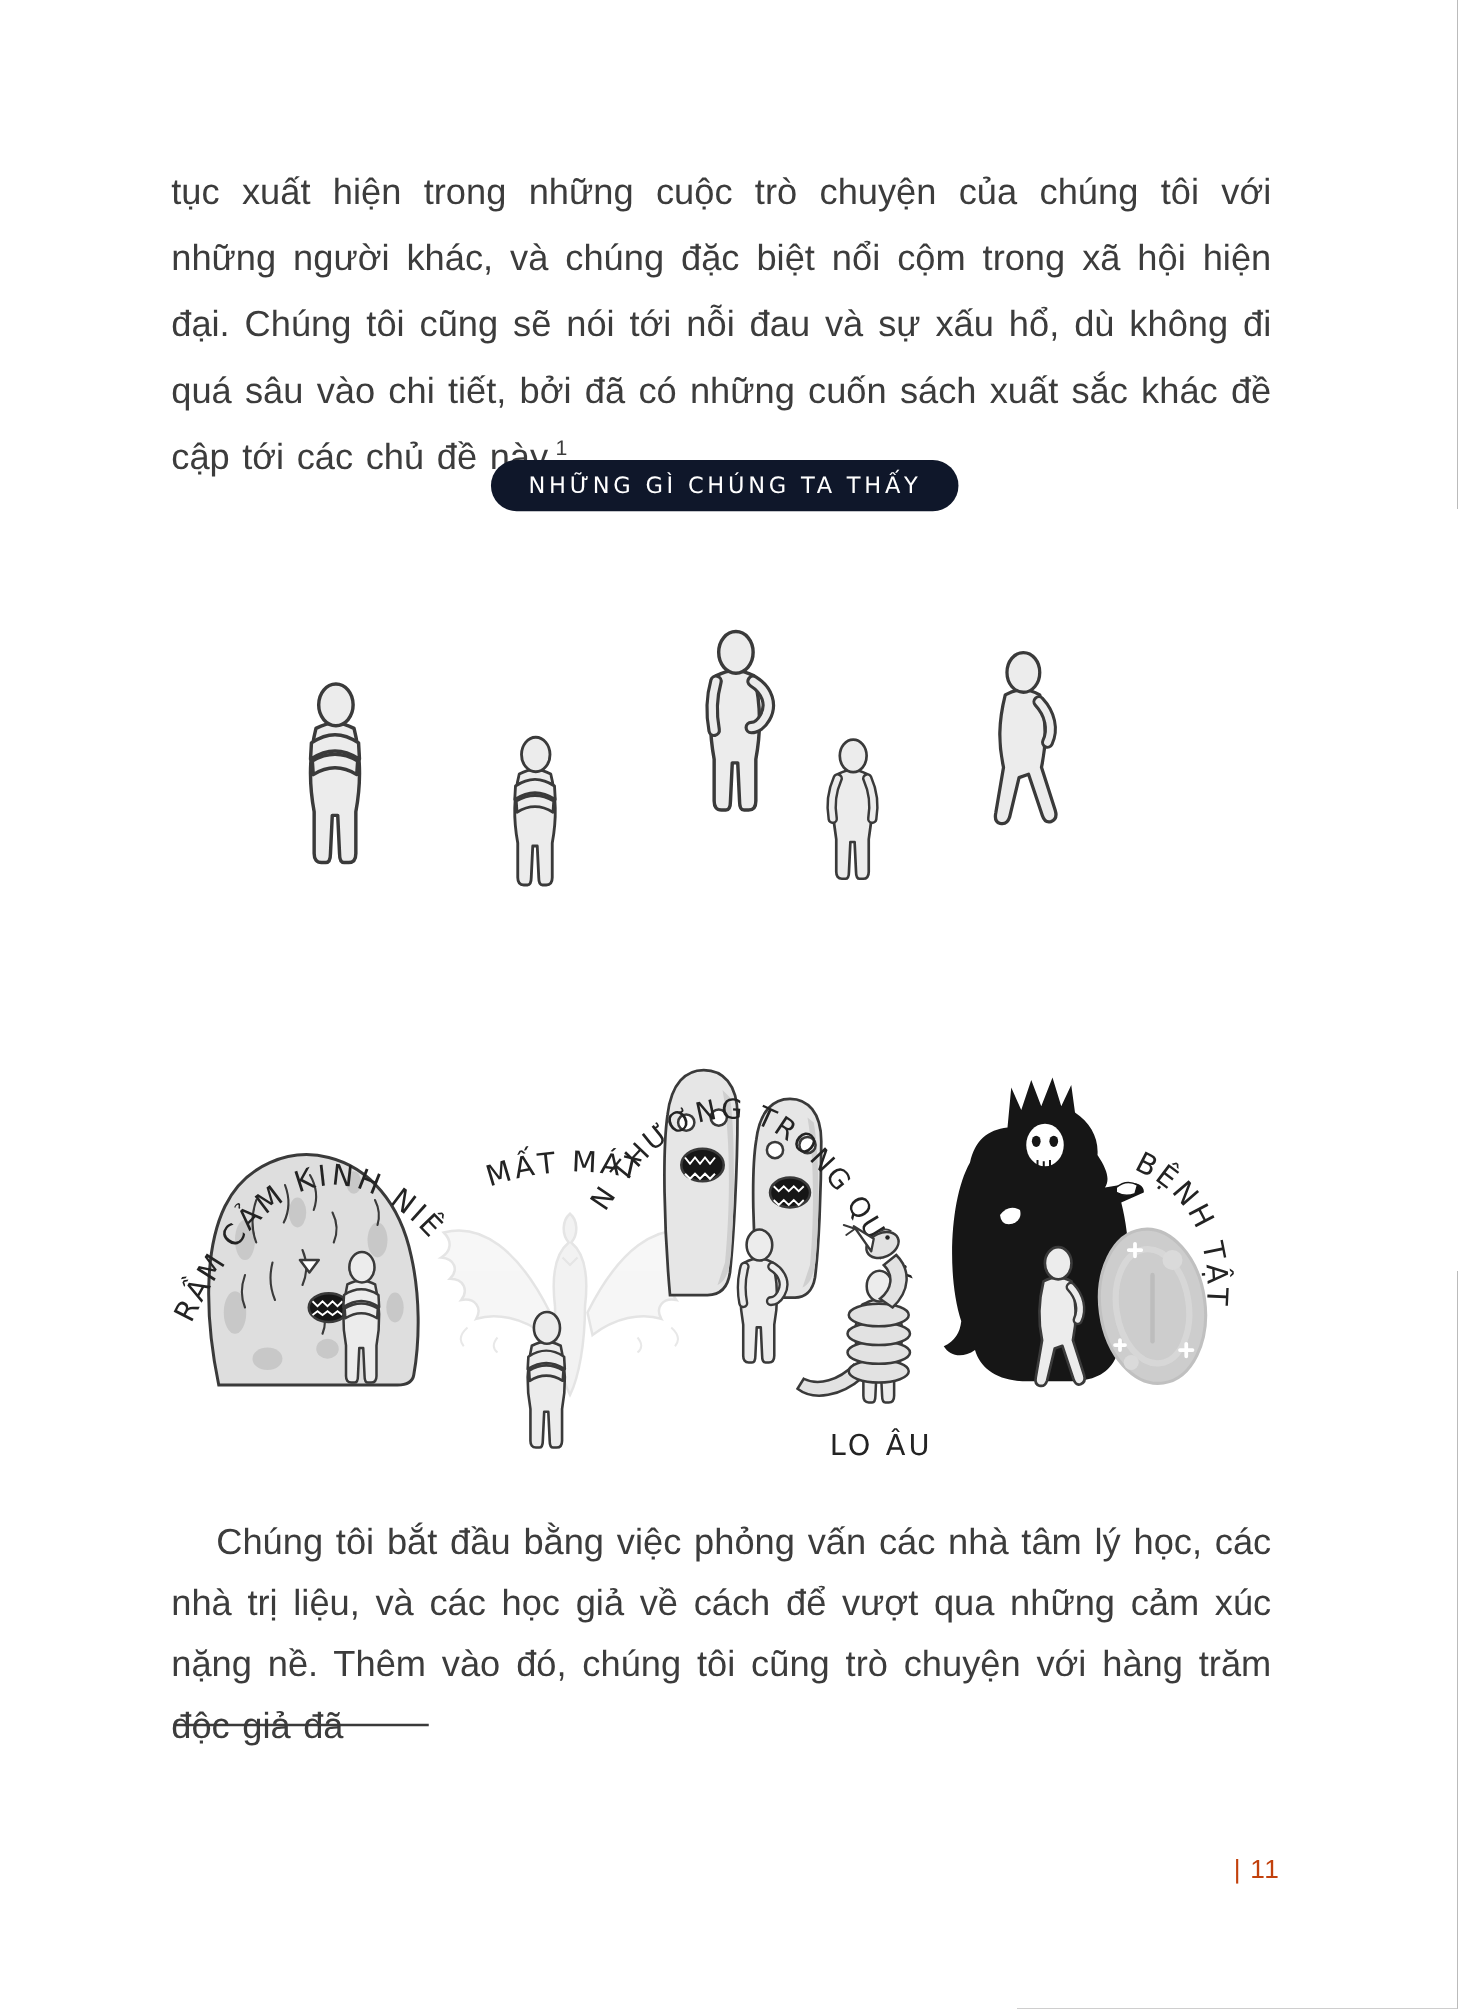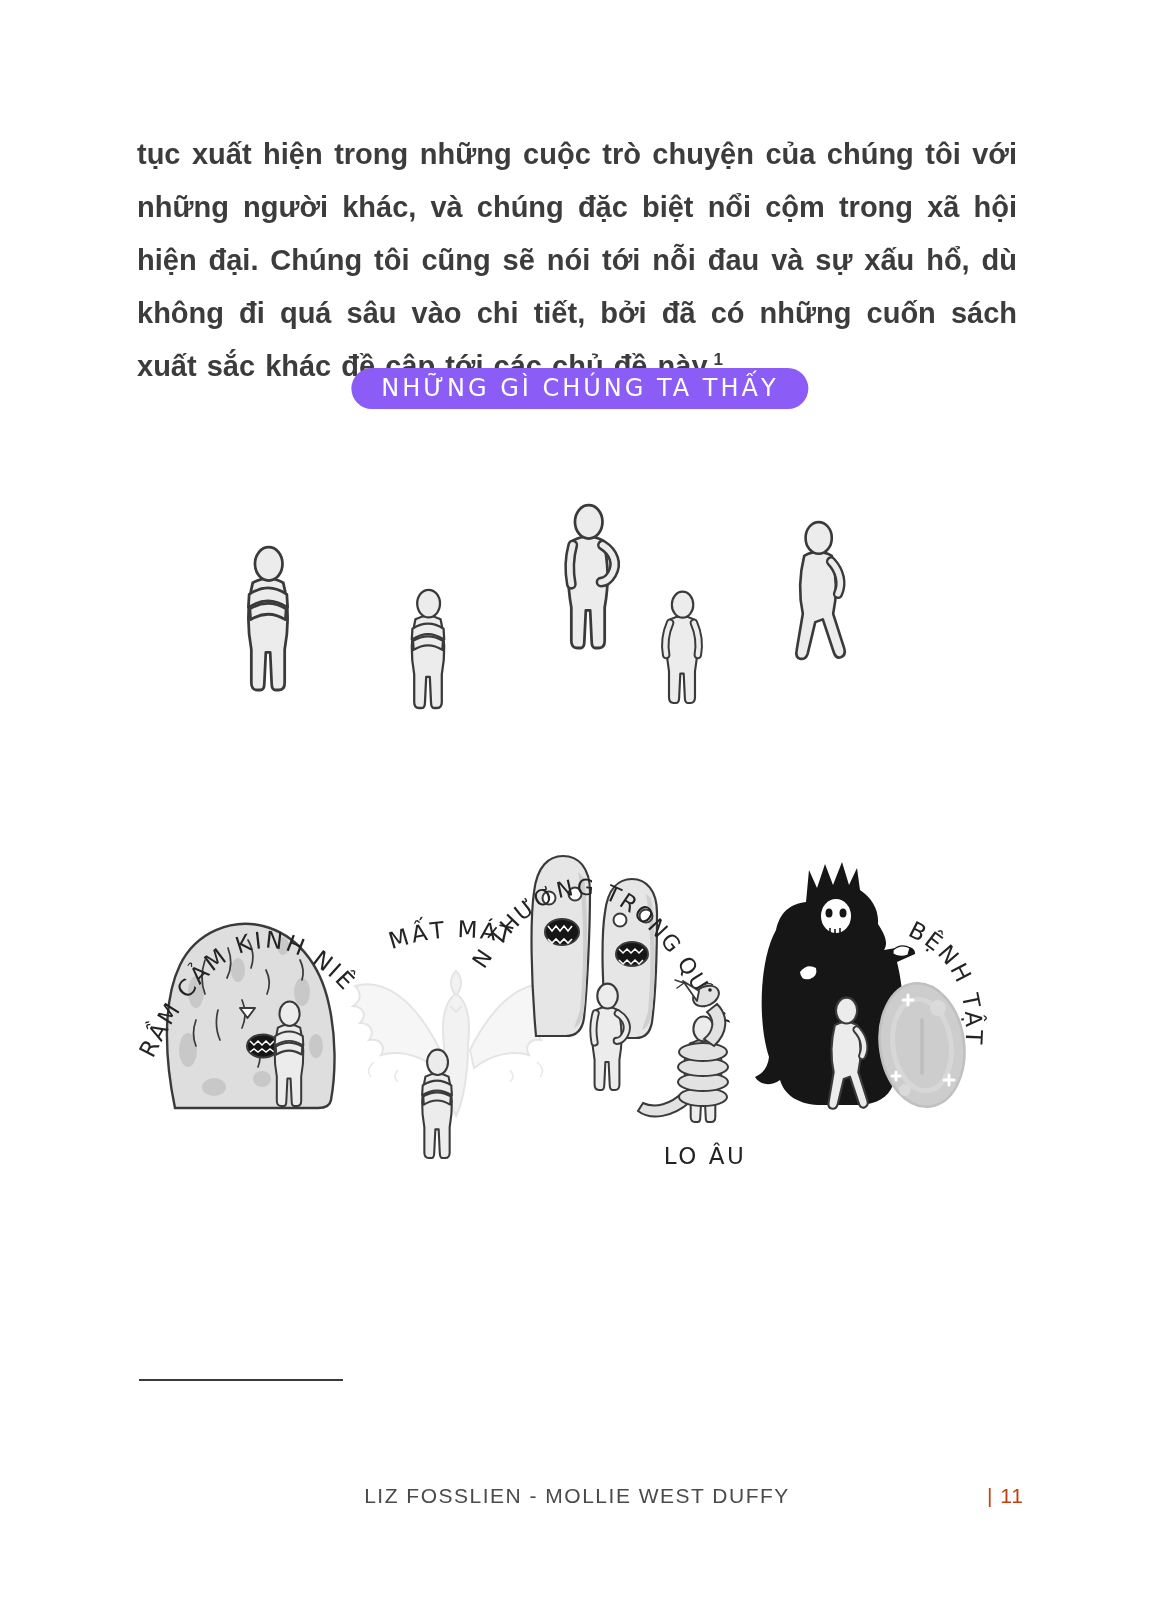--- a/index.html
+++ b/index.html
@@ -10,23 +10,23 @@
   }
   .para{
     position:absolute;left:137px;width:880px;margin:0;
     font-size:29px;line-height:53px;text-align:justify;text-align-last:left;
     color:#3c3c3c;word-spacing:2px;
   }
   .para sup{font-size:17px;line-height:0;}
   #para2{line-height:49px;text-indent:36px;}
   .badge{
     position:absolute;left:580px;transform:translateX(-50%);
-    background:#8b5cf6;color:#ffffff;border-radius:21px;
+    background:#0f172a;color:#ffffff;border-radius:21px;
     height:41px;line-height:41px;padding:0 30px;white-space:nowrap;
-    font-family:"DejaVu Sans",sans-serif;font-size:24px;letter-spacing:3px;
+    font-family:"DejaVu Sans",sans-serif;font-size:18px;letter-spacing:3px;
   }
   #badge-see{top:368px;}
   #badge-not-see{top:784px;}
   svg text{font-family:"DejaVu Sans",sans-serif;fill:#232323;}
   .hand-label{font-size:23px;letter-spacing:2.5px;}
   .hand-label-sm{font-size:22px;letter-spacing:2px;}
   .figs{position:absolute;left:0;}
   #footnote-rule{position:absolute;left:139px;top:1379px;width:204px;height:2px;background:#3a3a3a;}
   #footnote{
     position:absolute;left:139px;top:1390px;width:880px;margin:0;
@@ -45,21 +45,21 @@
   .skin{fill:#ececec;stroke:#3a3a3a;stroke-width:1.9;stroke-linejoin:round;}
   .tube-o{fill:none;stroke:#3a3a3a;stroke-width:7.5;stroke-linecap:round;}
   .tube-i{fill:none;stroke:#ececec;stroke-width:4;stroke-linecap:round;}
   .ink{stroke:#3a3a3a;fill:none;stroke-linecap:round;}
 </style>
 </head>
 <body>
 
 <div id="page">
 
-  <p class="para" id="para1" style="top:128px;font-weight:bold;"><span>tục xuất hiện trong những cuộc trò chuyện của chúng tôi với những người khác, và chúng đặc biệt nổi cộm trong xã hội hiện đại. Chúng tôi cũng sẽ nói tới nỗi đau và sự xấu hổ, dù không đi quá sâu vào chi tiết, bởi đã có những cuốn sách xuất sắc khác đề cập tới các chủ đề này.</span><sup>1</sup></p>
+  <p class="para" id="para1" style="top:128px;"><span>tục xuất hiện trong những cuộc trò chuyện của chúng tôi với những người khác, và chúng đặc biệt nổi cộm trong xã hội hiện đại. Chúng tôi cũng sẽ nói tới nỗi đau và sự xấu hổ, dù không đi quá sâu vào chi tiết, bởi đã có những cuốn sách xuất sắc khác đề cập tới các chủ đề này.</span><sup>1</sup></p>
 
   <div class="badge" id="badge-see">
     <span>NHỮNG GÌ CHÚNG TA THẤY</span>
   </div>
 
   <svg class="figs" style="top:470px;" width="1166" height="260" viewBox="0 0 1166 260">
     <defs>
       <g id="p-cross">
         <path class="skin" d="M -10.5 -74 C -3 -78 3 -78 10.5 -74 C 14.5 -58 14.5 -44 11.5 -28 L 11.5 -5 Q 11.5 0 7.5 0 L 5 0 Q 2.5 0 2.5 -5 L 1.5 -26 L -1.5 -26 L -2.5 -5 Q -2.5 0 -5 0 L -7.5 0 Q -11.5 0 -11.5 -5 L -11.5 -28 C -14.5 -44 -14.5 -58 -10.5 -74 Z"></path>
         <path class="skin" d="M -13 -66 C -4 -72 4 -72 13 -66 L 13.5 -57 C 4 -63 -4 -63 -13.5 -57 Z"></path>
@@ -214,19 +214,19 @@
         <path d="M 892 236 h 8 M 896 232 v 8"></path>
       </g>
       <circle cx="938" cy="168" r="8" fill="#dadada"></circle>
       <circle cx="905" cy="250" r="6" fill="#dadada"></circle>
     </g>
     <text class="hand-label">
       <textPath href="#arc-illness" startOffset="50%" text-anchor="middle">BỆNH TẬT</textPath>
     </text>
   </svg>
 
+  <p class="para" id="para2" style="top:1210px;">Chúng tôi bắt đầu bằng việc phỏng vấn các nhà tâm lý học, các nhà trị liệu, và các học giả về cách để vượt qua những cảm xúc nặng nề. Thêm vào đó, chúng tôi cũng trò chuyện với hàng trăm độc giả đã</p>
 
   <div id="footnote-rule"></div>
 
-  <p id="footer-authors">LIZ FOSSLIEN - MOLLIE WEST DUFFY</p>
   <p id="footer-page">| 11</p>
 
 </div>
 
 </body></html>

